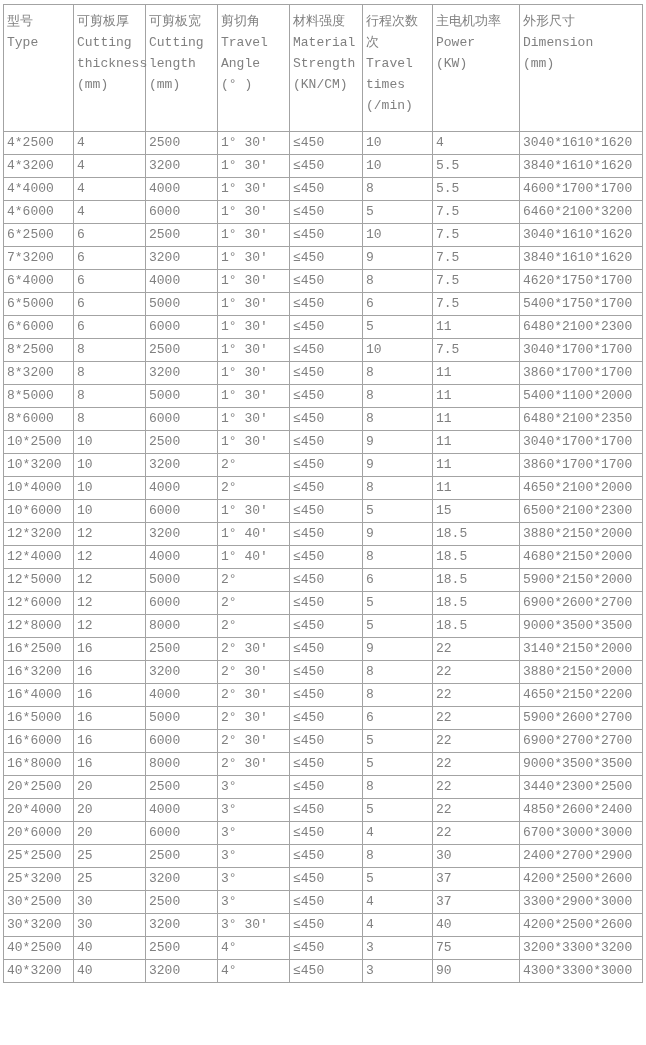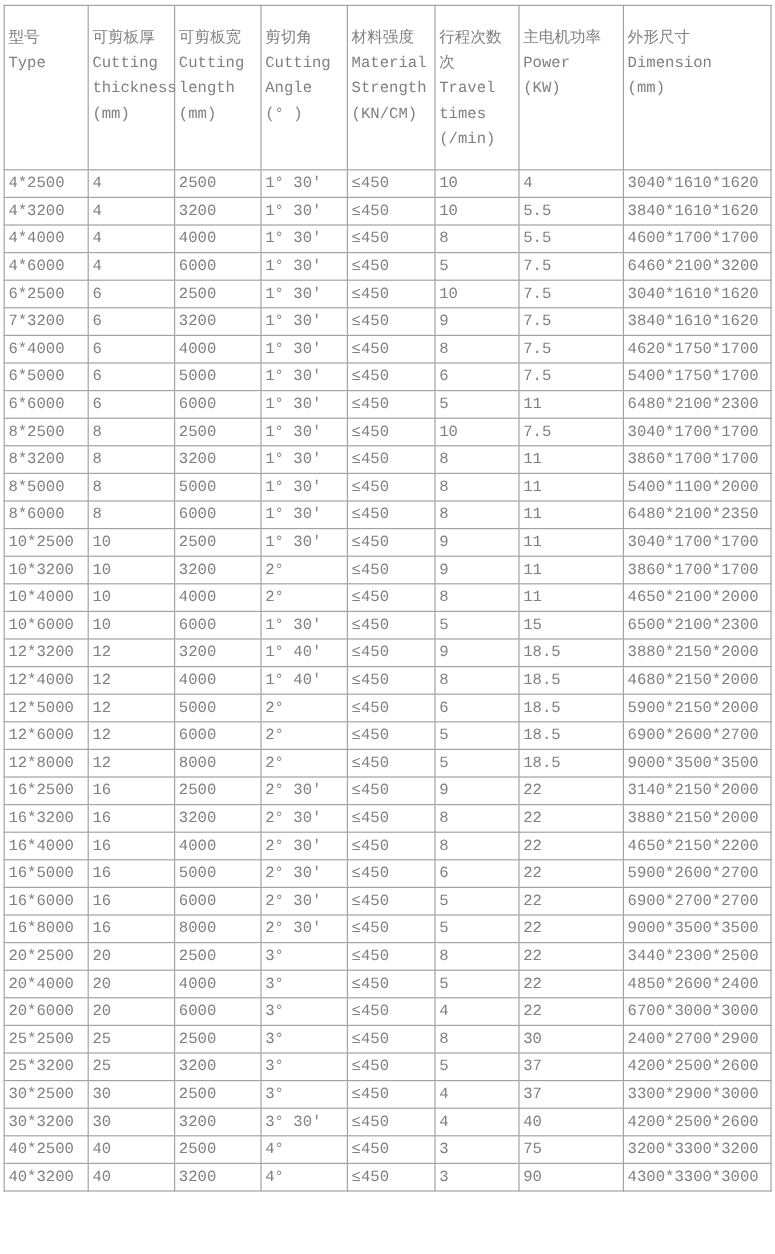--- a/index.html
+++ b/index.html
@@ -30,21 +30,21 @@
     font-weight: normal;
     font-size: 13px;
     padding: 0 1px 0 3px;
     text-align: left;
   }
   .spec-table th {
     vertical-align: top;
     white-space: pre-line;
     line-height: 21px;
     height: 120px;
-    padding-top: 16px;
+    padding-top: 6px;
   }
   .spec-table td {
     height: 22px;
     line-height: 22px;
     white-space: nowrap;
     vertical-align: middle;
     overflow: visible;
   }
 </style>
 </head>
@@ -67,21 +67,21 @@
 Type</th>
       <th>可剪板厚
 Cutting
 thickness
 (mm)</th>
       <th>可剪板宽
 Cutting
 length
 (mm)</th>
       <th>剪切角
-Cutting
+Travel
 Angle
 (° )</th>
       <th>材料强度
 Material
 Strength
 (KN/CM)</th>
       <th>行程次数
 次
 Travel
 times

